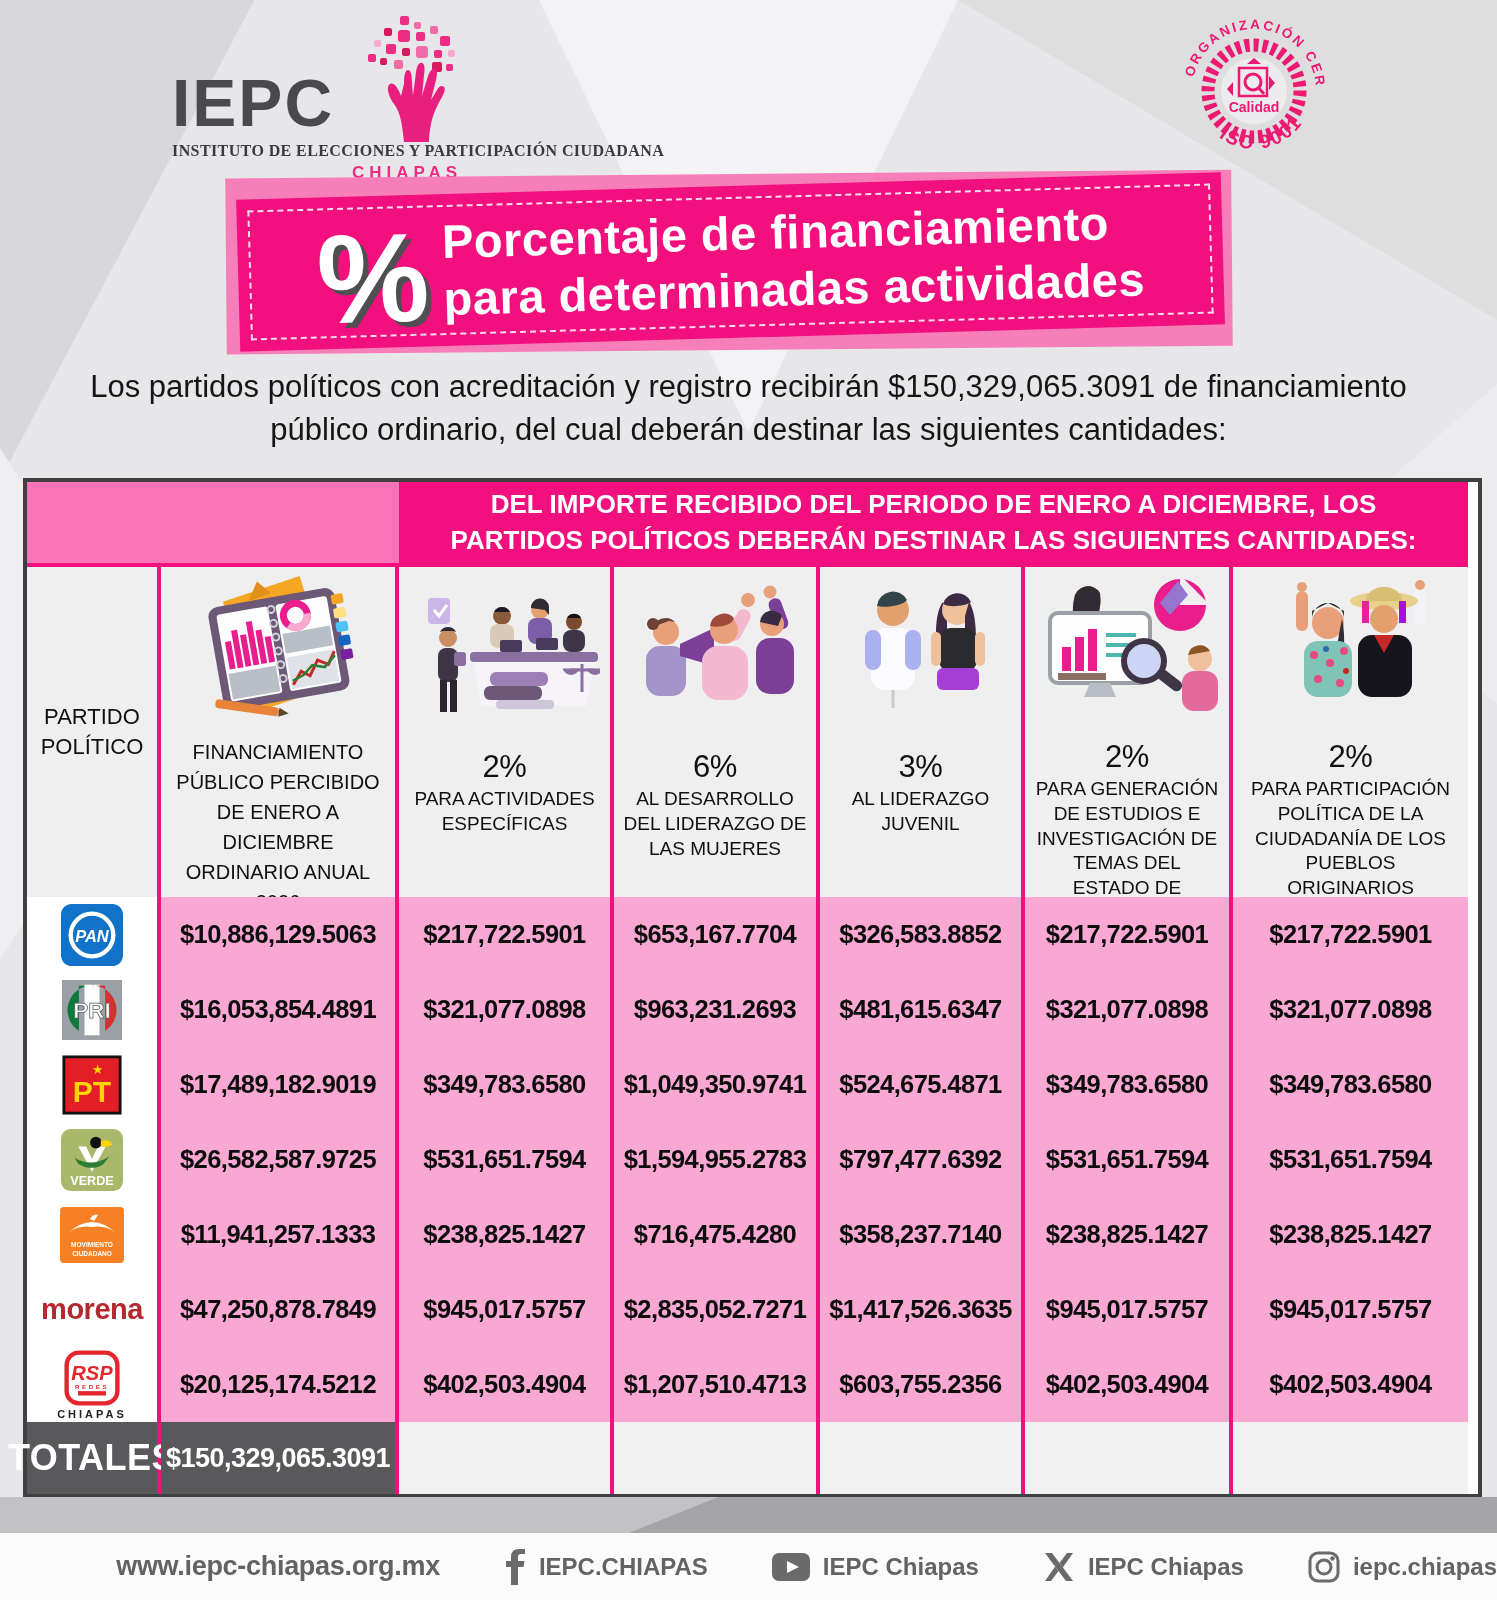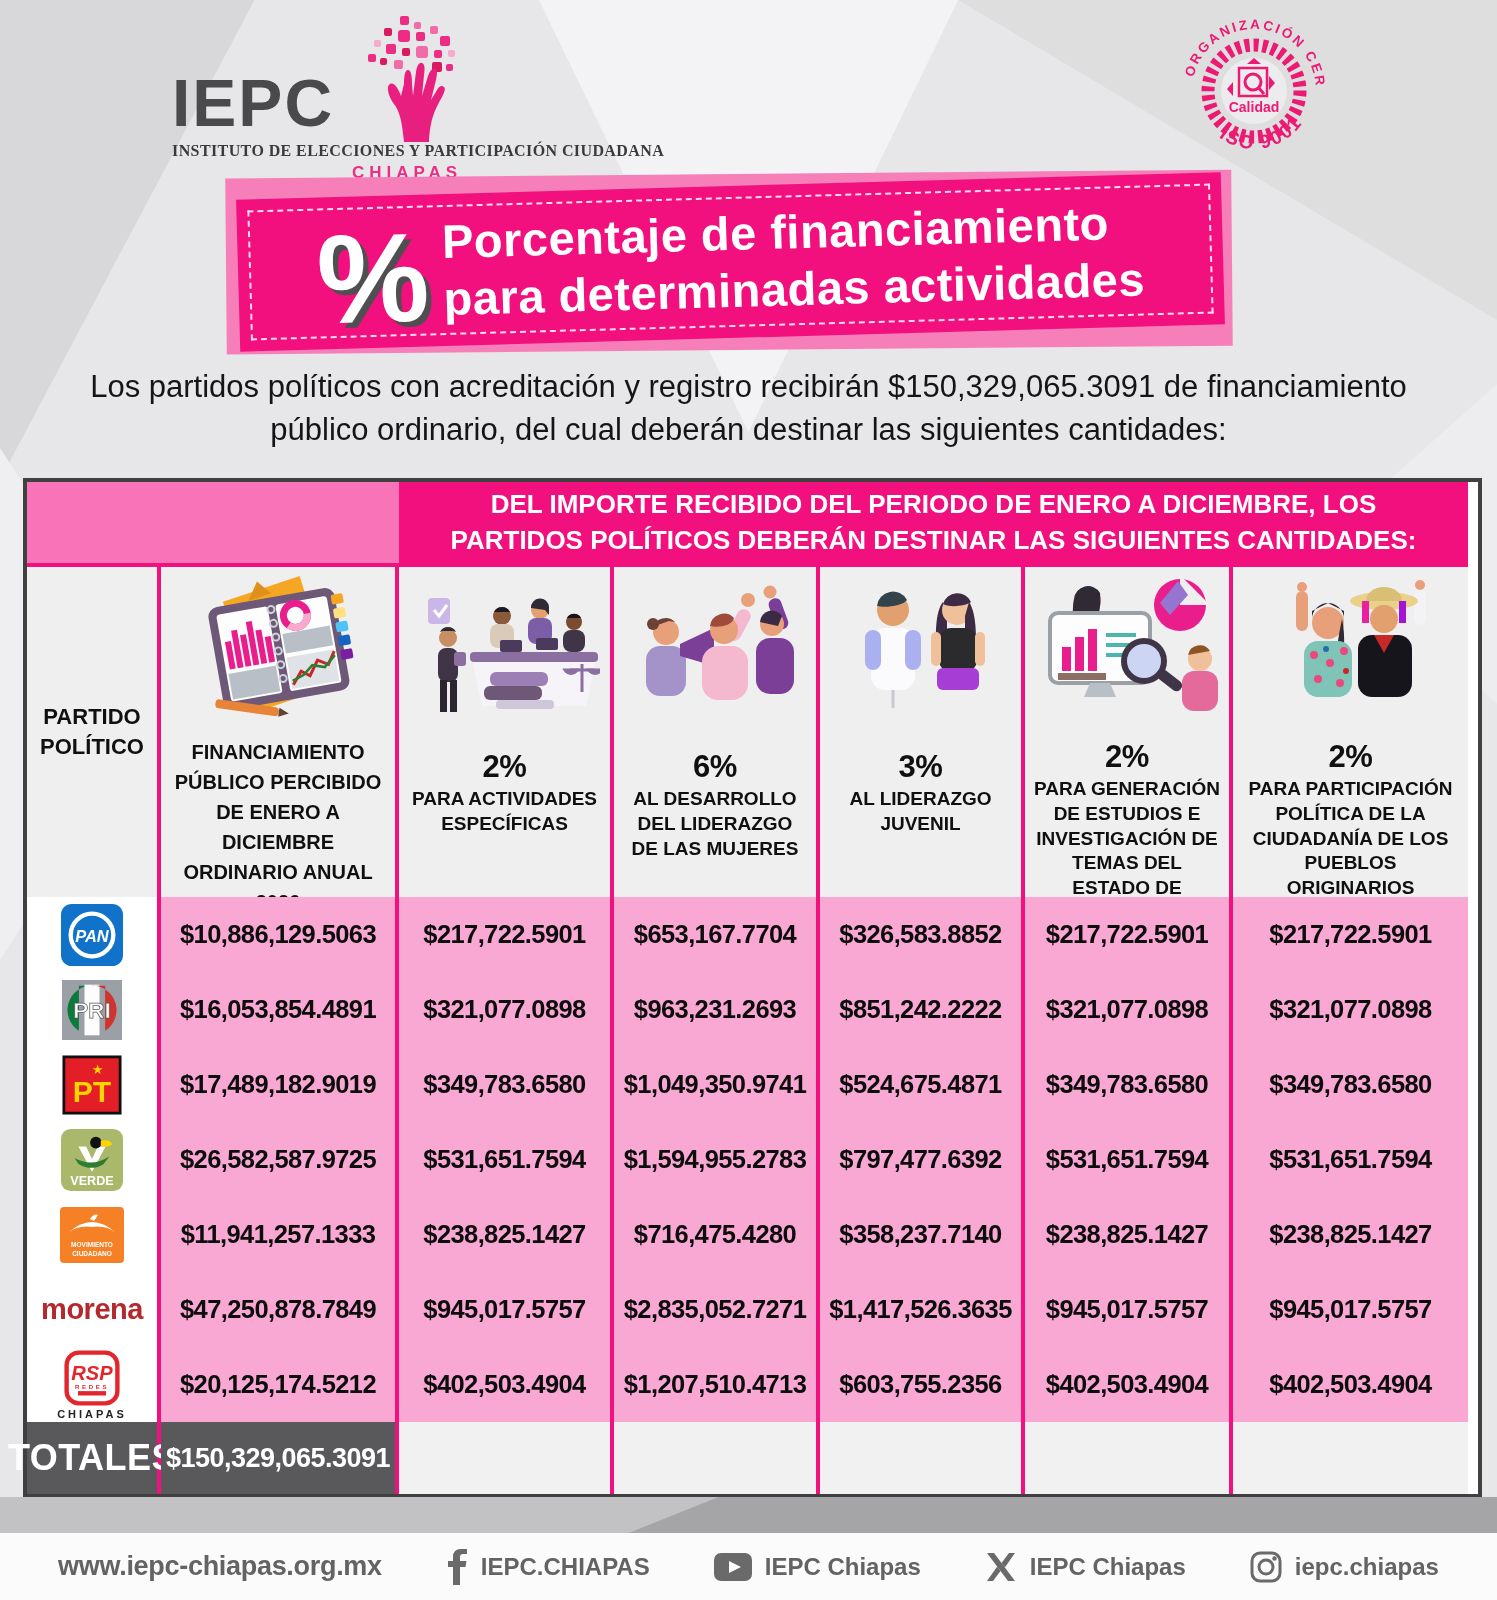--- a/index.html
+++ b/index.html
@@ -42,37 +42,37 @@
     grid-template-columns:134px 238px 215px 206px 205px 208px 235px;
     grid-template-rows:85px 330px repeat(7,75px) 72px;}
   .cell{box-sizing:border-box;display:flex;align-items:center;justify-content:center;}
   .sep{border-right:4px solid #f1107d;}
   .head-corner{grid-column:1/3;background:#f873b8;border-bottom:4px solid #f1107d;}
   .head-banner{grid-column:3/8;background:#f1107d;border-bottom:4px solid #f1107d;
     color:#fff;font-weight:bold;font-size:26px;text-align:center;line-height:1.35;padding:0 26px;}
   .colhead{background:#efeff0;flex-direction:column;justify-content:flex-start;padding-top:8px;}
   .colhead.center-only{justify-content:center;padding-top:0;}
   .illus-box{height:170px;display:flex;align-items:center;justify-content:center;}
-  .colhead-text{text-align:center;font-weight:bold;color:#101010;font-size:19px;line-height:1.3;padding:2px 8px;}
+  .colhead-text{text-align:center;font-weight:normal;color:#101010;font-size:19px;line-height:1.3;padding:2px 8px;}
   .colhead-text .pct{font-size:31px;letter-spacing:-.5px;}
   .colhead-text.partido{font-size:22px;line-height:1.35;}
   .colhead-text.fin{font-size:20px;line-height:1.5;}
   .datacell{background:#f9a8d4;font-weight:bold;font-size:25.5px;color:#0d0d0d;letter-spacing:-.6px;}
   .logocell{background:#fff;flex-direction:column;}
   .tot-label{background:#59595b;color:#fff;font-weight:bold;font-size:36px;letter-spacing:.5px;}
   .tot-value{background:#59595b;color:#fff;font-weight:bold;font-size:27px;letter-spacing:-.5px;}
   .tot-empty{background:#f1f1f2;}
   .morena-word{font-weight:bold;font-size:29px;color:#b5282e;letter-spacing:-.5px;}
   .rsp-caption{font-size:11px;font-weight:bold;color:#222;letter-spacing:3px;margin-top:2px;}
 
   
   .bottom-strip{position:absolute;left:0;top:1497px;width:100%;height:36px;background:#c2c2c5;}
   .bottom-strip .dark{position:absolute;inset:0;background:#a5a5a8;clip-path:polygon(48% 0,100% 0,100% 100%,42% 100%);}
   .footer{position:absolute;left:0;top:1533px;width:100%;height:67px;background:#fbfbfc;
-    display:flex;align-items:center;justify-content:center;gap:64px;}
+    display:flex;align-items:center;justify-content:flex-end;gap:64px;}
   .site{font-size:27px;font-weight:bold;color:#636363;letter-spacing:-.3px;}
   .social{display:flex;align-items:center;gap:13px;}
   .social-label{font-size:24px;font-weight:bold;color:#636363;}
 </style>
 </head>
 <body>
 
 <div class="canvas">
   <div class="bgshape bg1"></div>
   <div class="bgshape bg2"></div>
@@ -409,21 +409,21 @@
             <path d="M32 6 a26 26 0 0 0 -14 48 l0 -48z" fill="#0b7a3c"></path>
         <rect x="24" y="5" width="16" height="54" fill="#fdfdfd"></rect>
         <path d="M32 6 a26 26 0 0 1 14 48 l0 -48z" fill="#d1332e"></path>
           </g>
         <text x="32" y="41" text-anchor="middle" font-size="24" font-weight="bold" fill="#fff" stroke="#5a5a5a" stroke-width="0.8" font-family="Liberation Sans,sans-serif">PRI</text>
         </svg>
     </div>
     <div class="cell datacell sep">$16,053,854.4891</div>
     <div class="cell datacell sep">$321,077.0898</div>
     <div class="cell datacell sep">$963,231.2693</div>
-    <div class="cell datacell sep">$851,242.2222</div>
+    <div class="cell datacell sep">$481,615.6347</div>
     <div class="cell datacell sep">$321,077.0898</div>
     <div class="cell datacell">$321,077.0898</div>
 
     <div class="cell logocell sep">
       <svg width="60" height="60" viewBox="0 0 64 64">
           <rect x="2" y="2" width="60" height="60" fill="#e41e26" stroke="#111" stroke-width="3"></rect>
         <text x="38" y="20" text-anchor="middle" font-size="14" fill="#ffd400">★</text>
         <text x="32" y="50" text-anchor="middle" font-size="32" font-weight="bold" fill="#ffd400" font-family="Liberation Sans,sans-serif">PT</text>
         </svg>
     </div>

